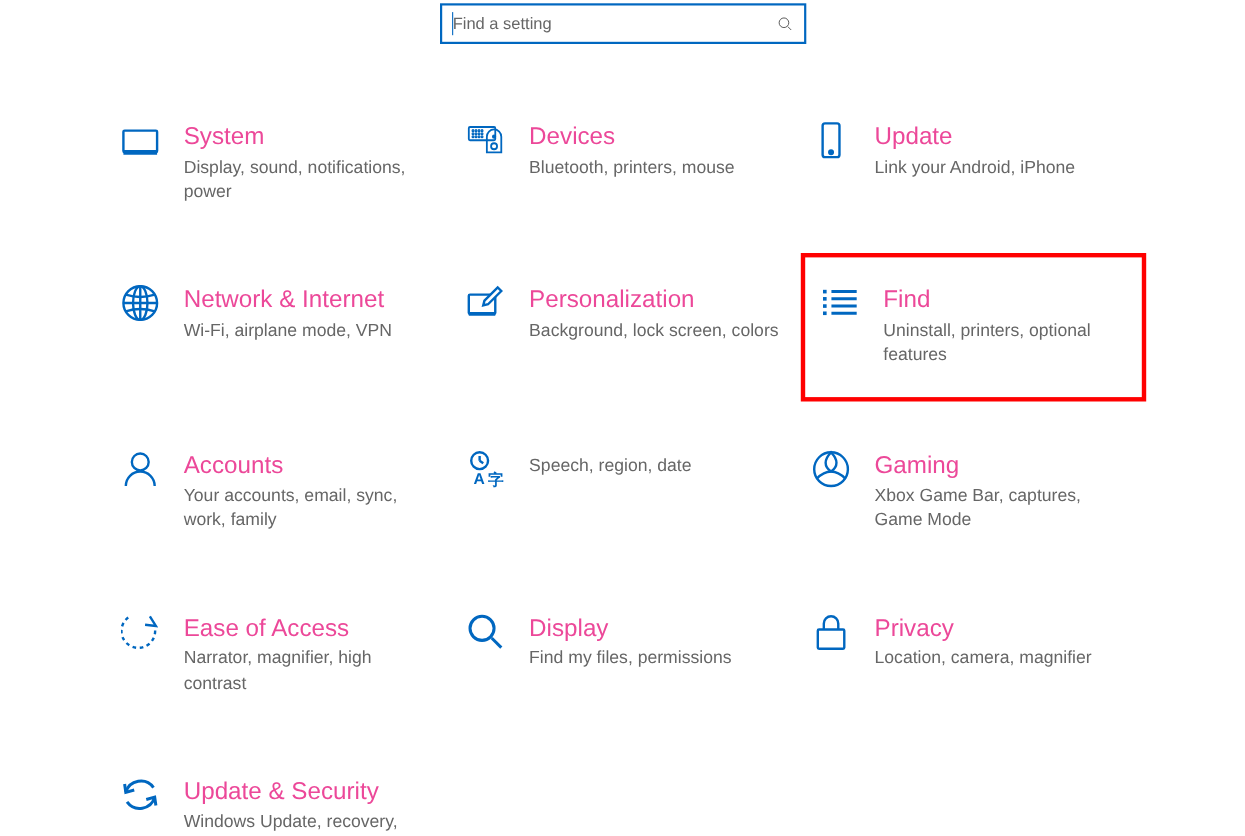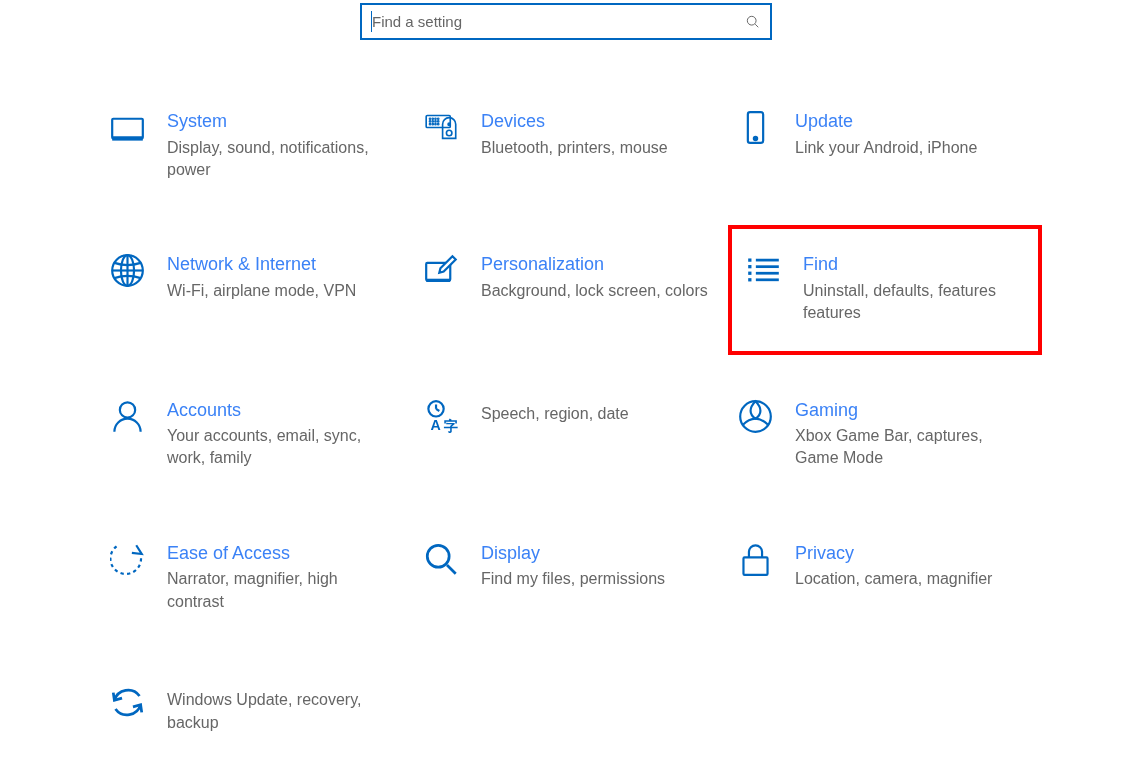--- a/index.html
+++ b/index.html
@@ -14,21 +14,21 @@
       height: 760px;
       overflow: hidden;
     }
     .search-container {
       display: flex;
       justify-content: center;
       padding-top: 3px;
       padding-bottom: 60px;
     }
     .search-box {
-      width: 412px;
+      width: 333px;
       height: 37px;
       border: 2px solid #0067c0;
       display: flex;
       align-items: center;
       padding: 0 10px;
       position: relative;
       gap: 37px;
     }
     .search-input {
       flex: 1;
@@ -83,23 +83,23 @@
       width: 35px;
       height: 35px;
       color: #0067c0;
       flex-shrink: 0;
     }
     .tile-text {
       flex: 1;
       padding-right: 8px;
     }
     .tile-title {
-      font-size: 18px;
+      font-size: 22px;
       font-weight: 400;
-      color: #3b82f6;
+      color: #ec4899;
       line-height: 1.25;
     }
     .tile-desc {
       font-size: 16px;
       color: #666;
       line-height: 1.4;
       margin-top: 4px;
     }
   </style>
 </head>
@@ -198,21 +198,21 @@
       <rect x="2" y="11" width="3" height="3" fill="currentColor" stroke="none"></rect>
       <rect x="2" y="17" width="3" height="3" fill="currentColor" stroke="none"></rect>
       <rect x="2" y="23" width="3" height="3" fill="currentColor" stroke="none"></rect>
       <line x1="9" y1="6.5" x2="30" y2="6.5"></line>
       <line x1="9" y1="12.5" x2="30" y2="12.5"></line>
       <line x1="9" y1="18.5" x2="30" y2="18.5"></line>
       <line x1="9" y1="24.5" x2="30" y2="24.5"></line>
     </svg>
     <div class="tile-text">
       <div class="tile-title">Find</div>
-      <div class="tile-desc">Uninstall, defaults, features features</div>
+      <div class="tile-desc">Uninstall, printers, optional features</div>
     </div>
   </div>
 
   <div class="tile">
     <svg class="tile-icon" viewBox="0 0 32 32" fill="none" stroke="currentColor" stroke-width="2">
       <circle cx="16" cy="10" r="7"></circle>
       <path d="M4 30 a12 12 0 0 1 24 0"></path>
     </svg>
     <div class="tile-text">
       <div class="tile-title">Accounts</div>
@@ -279,17 +279,18 @@
   </div>
 
   <div class="tile">
     <svg class="tile-icon" viewBox="0 0 32 32" fill="none" stroke="currentColor" stroke-width="2.5">
       <path d="M 27 10 A 13 13 0 0 0 4 14"></path>
       <path d="M 3 7 L 4 14 L 11 12" fill="none"></path>
       <path d="M 5 22 A 13 13 0 0 0 28 18"></path>
       <path d="M 29 25 L 28 18 L 21 20" fill="none"></path>
     </svg>
     <div class="tile-text">
+      <div class="tile-title">Update &amp; Security</div>
       <div class="tile-desc">Windows Update, recovery, backup</div>
     </div>
   </div>
 
 </div>
 
 </body></html>

